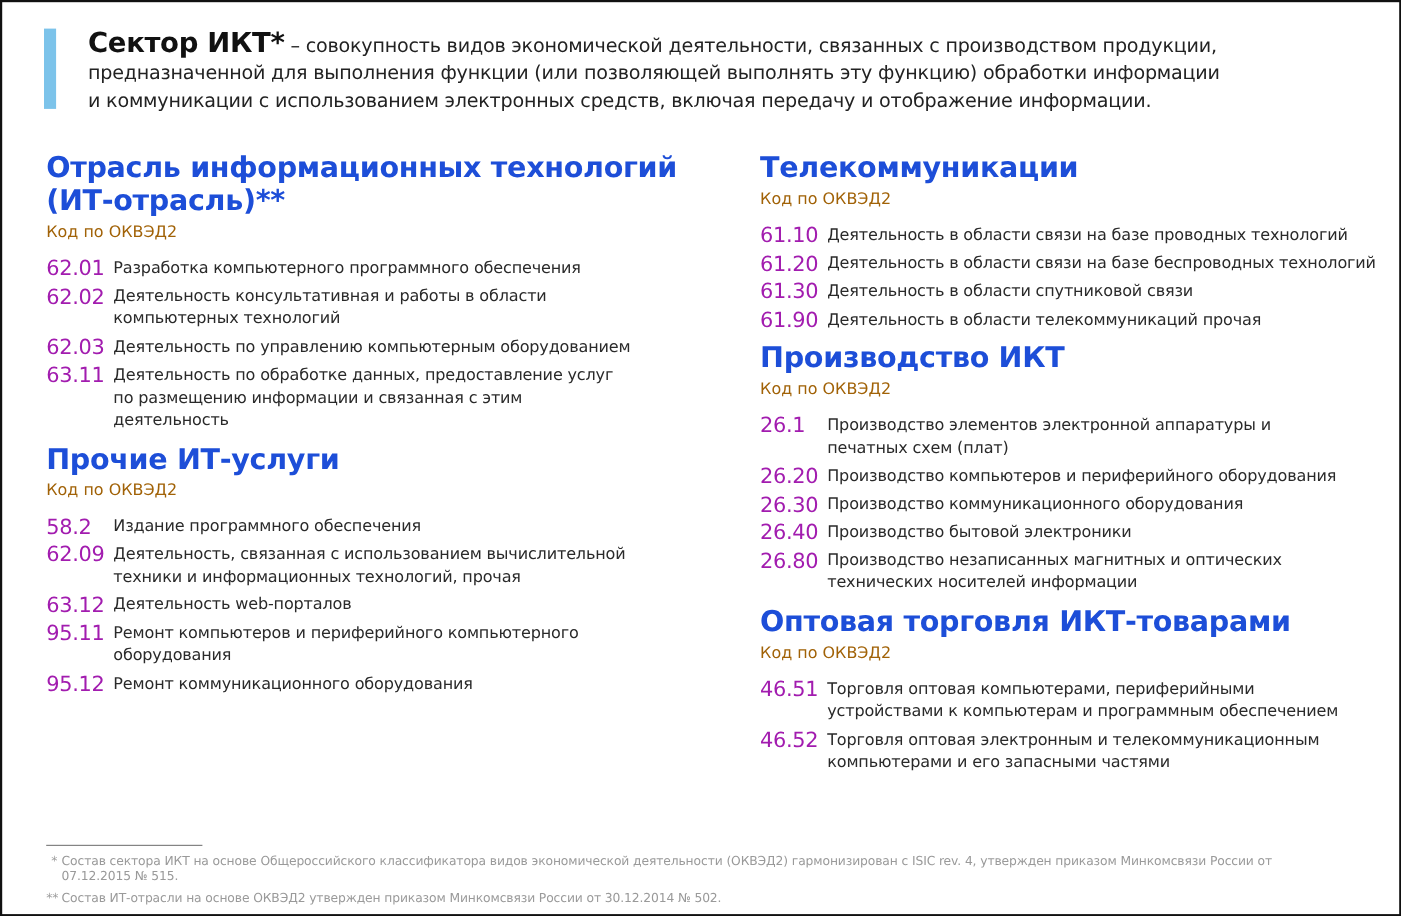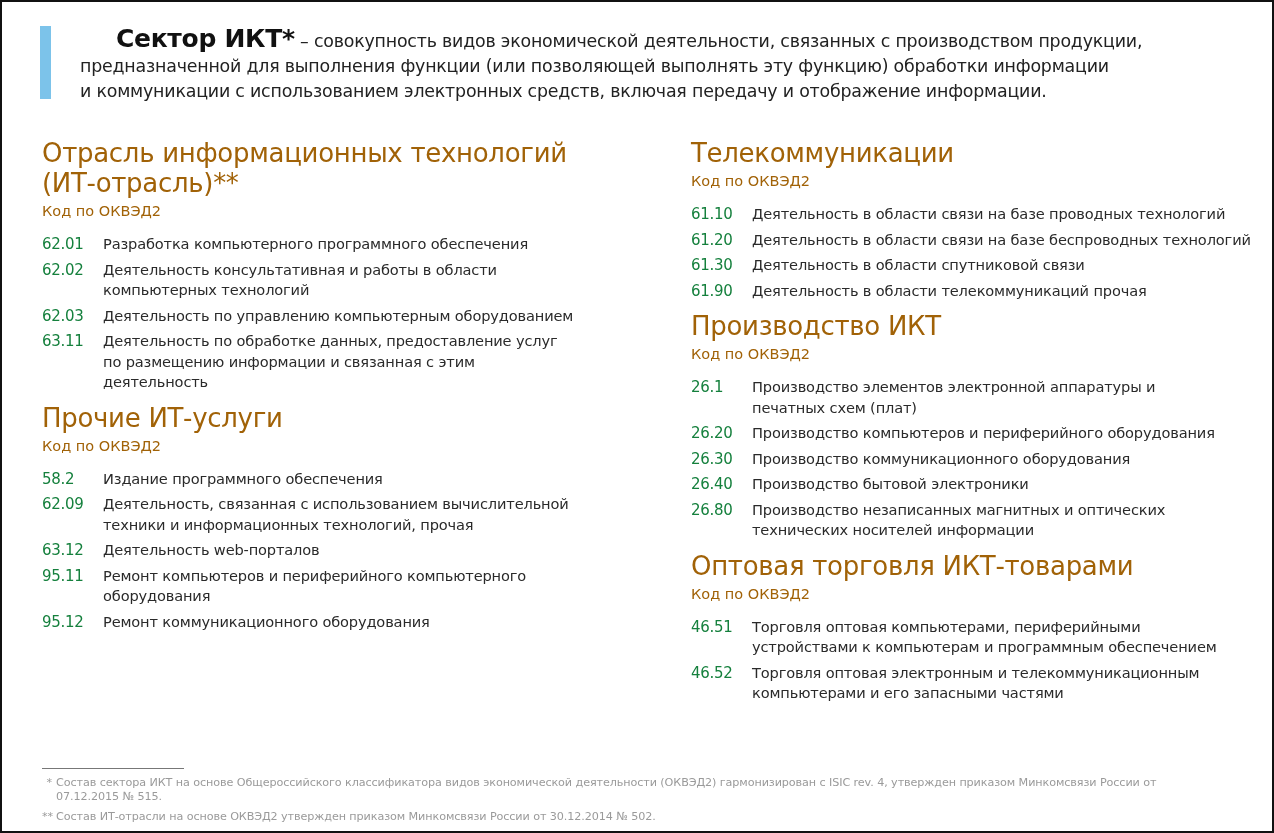--- a/index.html
+++ b/index.html
@@ -12,36 +12,36 @@
   .intro {
     position: absolute; left: 38px; top: 24px; width: 1180px;
   }
   .intro .bar {
     position: absolute; left: 0; top: 0; width: 11px; height: 73px; background: #7cc3ea;
   }
   .intro .text {
     position: absolute; left: 40px; top: 0px; width: 1120px;
     font-size: 17.4px; line-height: 25px; color: #222; letter-spacing: -0.2px;
   }
-  .intro .lead { font-size: 25px; font-weight: bold; color: #111; letter-spacing: -0.3px; margin-left: 36px; }
+  .intro .lead { font-size: 25px; font-weight: bold; color: #111; letter-spacing: -0.3px; }
 
   .col { position: absolute; top: 136px; }
   .col-left { left: 40px; width: 600px; }
   .col-right { left: 689px; width: 580px; }
 
   .section { margin-bottom: 0; }
   .section h2 {
-    font-size: 26px; line-height: 30px; font-weight: normal; color: #a16207; letter-spacing: -0.3px;
+    font-size: 26px; line-height: 30px; font-weight: bold; color: #1d4ed8; letter-spacing: -0.3px;
   }
   .section .sub {
     font-size: 14.5px; color: #a16207; margin-top: 4px; margin-bottom: 14px; line-height: 18px;
   }
   .row { display: flex; margin-bottom: 5px; }
   .row .code {
-    width: 61px; flex: none; color: #15803d; font-size: 15px; line-height: 20px; letter-spacing: -0.3px;
+    width: 61px; flex: none; color: #a21caf; font-size: 19px; line-height: 20px; letter-spacing: -0.3px;
   }
   .row .desc {
     color: #2a2a2a; font-size: 14.6px; line-height: 20.5px; letter-spacing: -0.15px;
   }
 
   .footer { position: absolute; left: 40px; top: 766px; width: 1200px; }
   .footer .rule { width: 142px; height: 1px; background: #777; margin-bottom: 7px; }
   .footer .note {
     font-size: 11.2px; line-height: 14px; color: #9a9a9a; display: flex; letter-spacing: -0.1px;
   }

